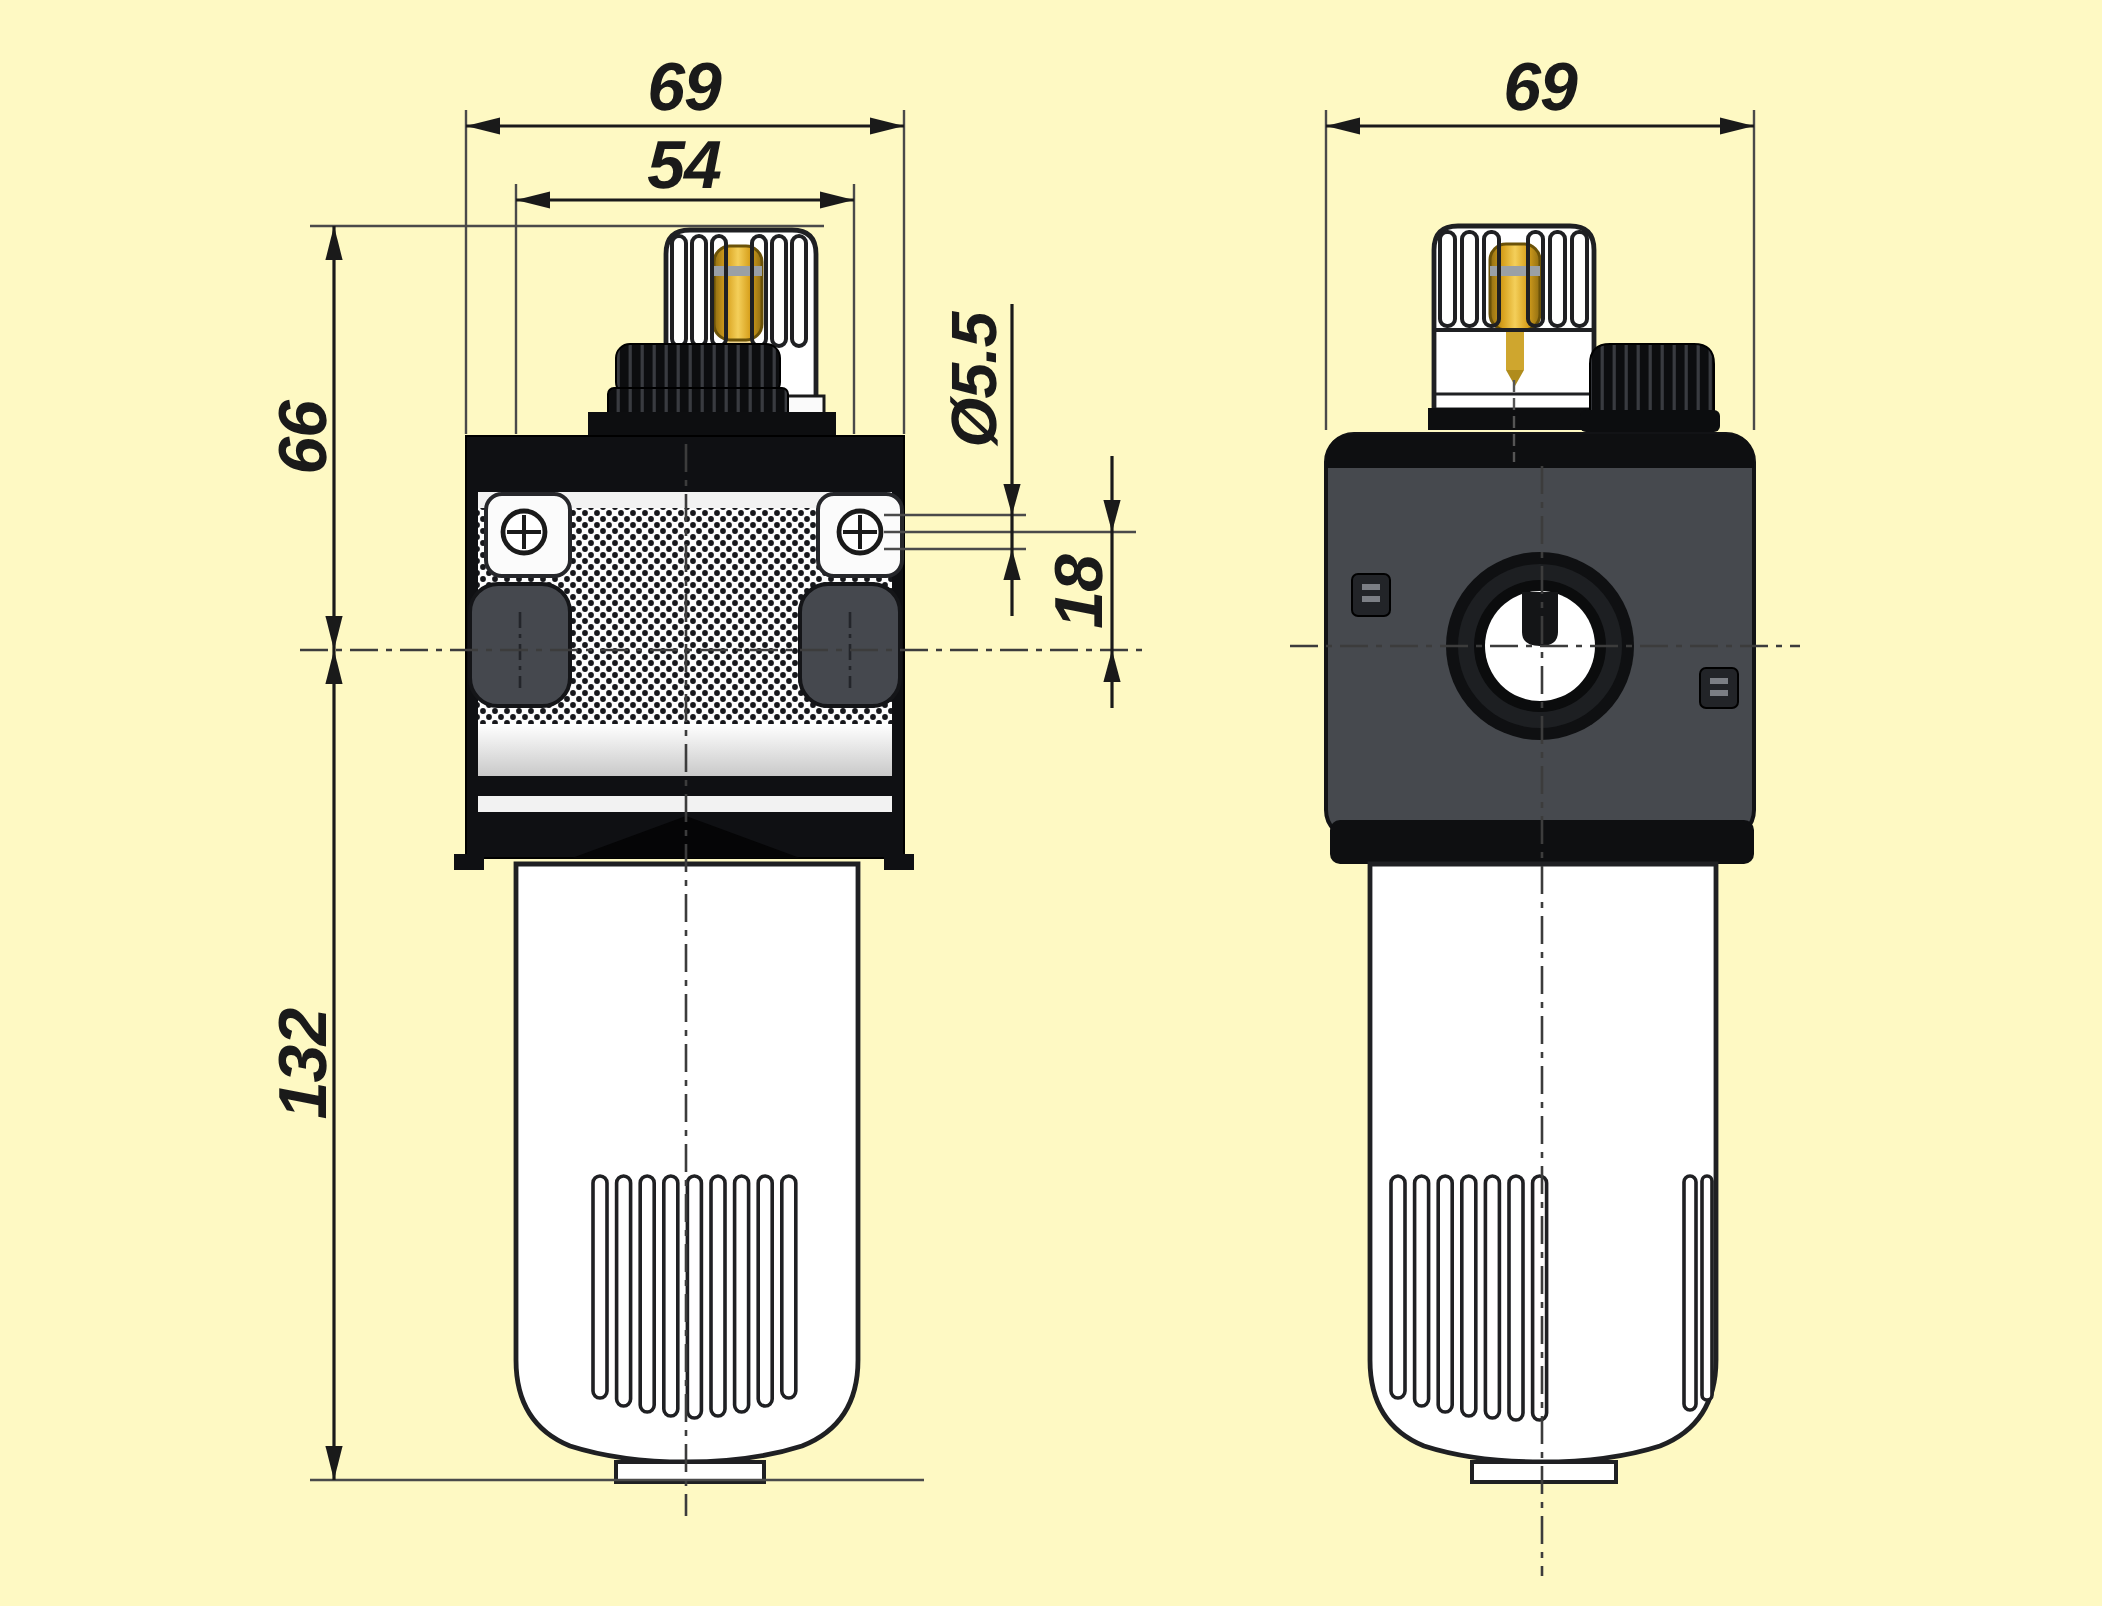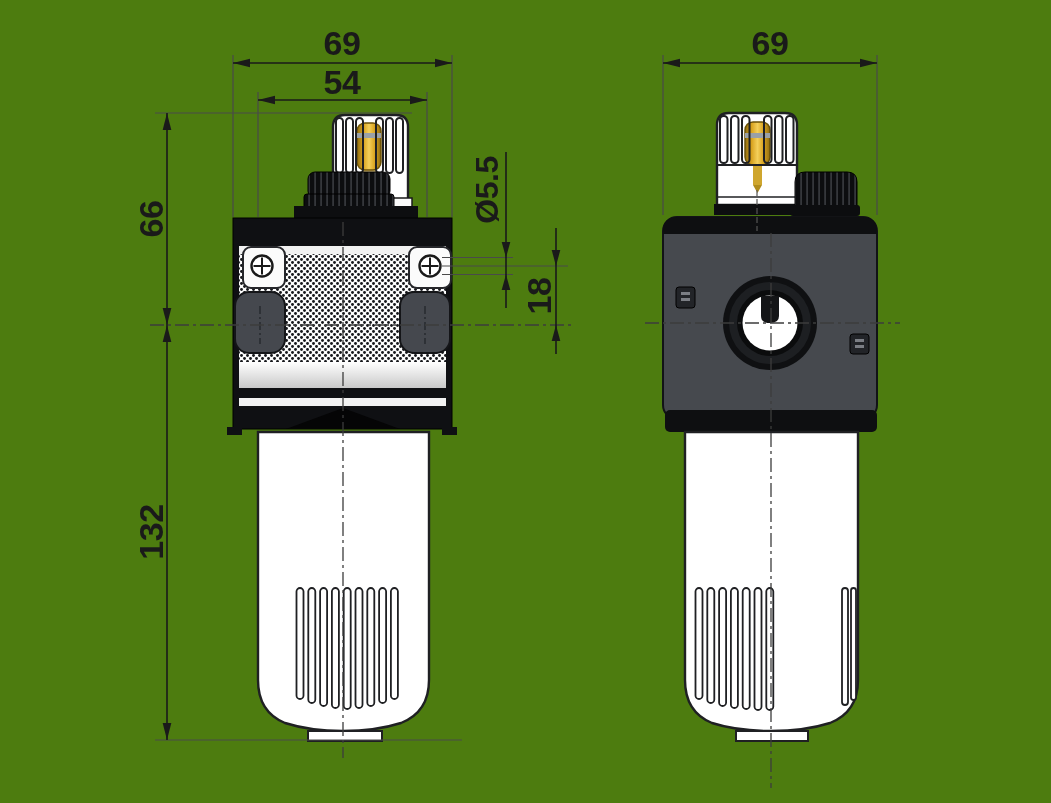--- a/index.html
+++ b/index.html
@@ -1,17 +1,17 @@
 <!DOCTYPE html>
 <html><head>
 <meta charset="utf-8">
 <style>
   html,body{margin:0;padding:0;background:#ffffff;}
-  .canvas{position:relative;width:1051px;height:803px;background:#4d7c0f;overflow:hidden;
-          font-family:"Liberation Sans", sans-serif;}
+  .canvas{position:relative;width:1051px;height:803px;background:#fef9c3;overflow:hidden;
+          font-family:"Liberation Sans", sans-serif;font-style:italic;}
   svg{position:absolute;left:0;top:0;}
   text{font-family:"Liberation Sans", sans-serif;font-weight:700;fill:#1a1a1a;letter-spacing:-0.5px;}
   .dimtxt{font-size:34px;}
   .dimtxt-s{font-size:32px;}
   .dl{stroke:#1a1a1a;stroke-width:1.6;fill:none;}
   .xl{stroke:#4a4a4a;stroke-width:1.2;fill:none;}
   .ar{fill:#1a1a1a;stroke:none;}
   .cl{stroke:#3c3c3c;stroke-width:1.3;fill:none;stroke-dasharray:14 4 3 4;}
   .out{stroke:#1f2023;stroke-width:2.4;fill:#ffffff;}
 </style>

